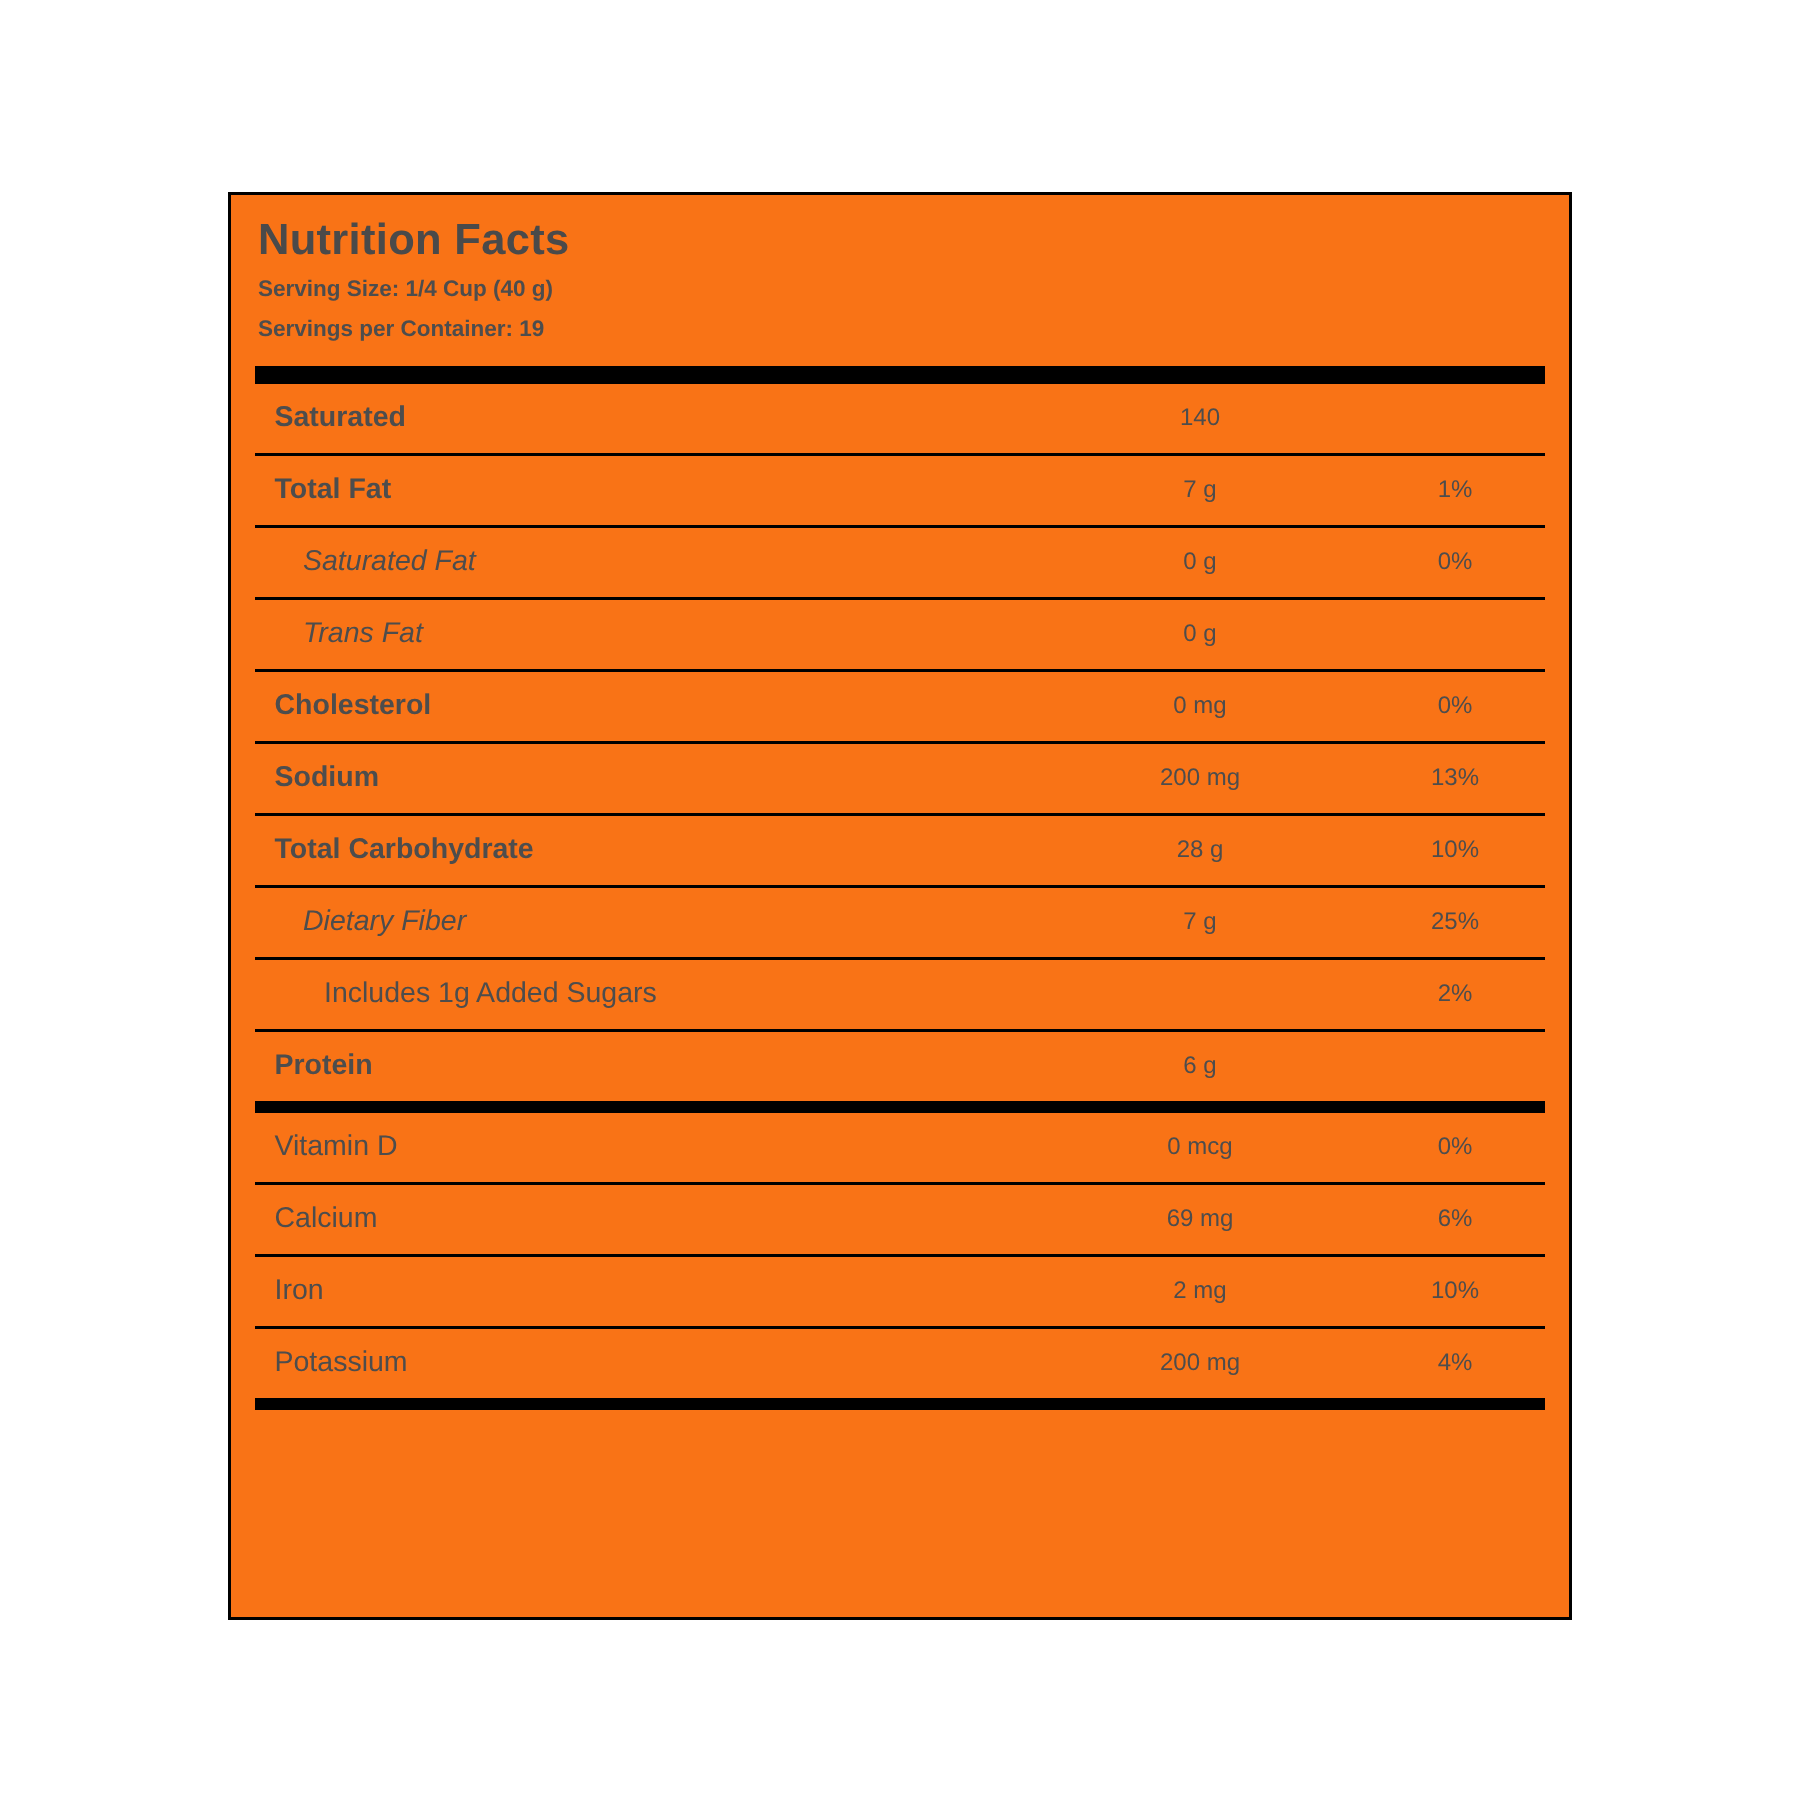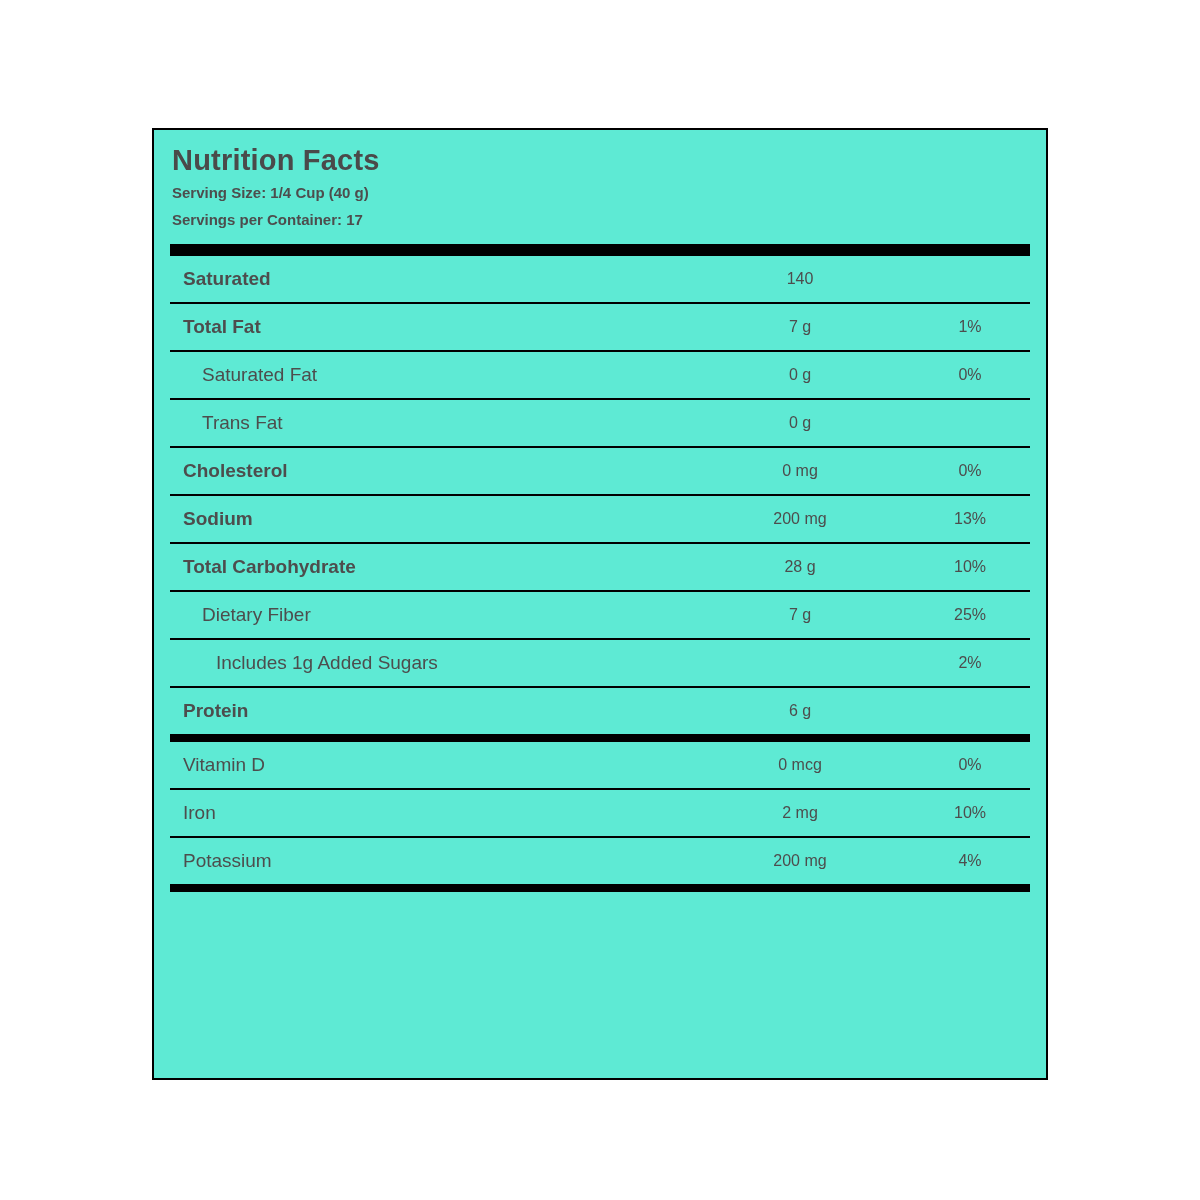--- a/index.html
+++ b/index.html
@@ -16,21 +16,21 @@
     color:var(--text);
   }
   .label-box{
     position:absolute;
     left:152px;
     top:128px;
     width:896px;
     height:952px;
     box-sizing:border-box;
     border:2px solid var(--line);
-    background:#5eead4;
+    background:#f97316;
     overflow:hidden;
   }
   .head{
     padding:12px 18px 0 18px;
   }
   .title{
     margin:0;
     font-size:29px;
     line-height:37px;
     font-weight:bold;
@@ -78,21 +78,21 @@
   }
   .row.no-sep{ border-bottom:none; }
   .row .cell-label{
     width:540px;
     box-sizing:border-box;
     padding-left:13px;
     font-size:19px;
     color:var(--text);
   }
   .row.bold .cell-label{ font-weight:bold; }
-  .row.i1 .cell-label{ padding-left:32px; }
+  .row.i1 .cell-label{ padding-left:32px;font-style:italic; }
   .row.i2 .cell-label{ padding-left:46px; }
   .row .cell-amount{
     width:180px;
     text-align:center;
     font-size:16px;
     color:var(--text);
   }
   .row .cell-dv{
     width:120px;
     margin-left:auto;
@@ -102,21 +102,21 @@
   }
   .rows .bar{ margin:0; }
 </style>
 </head>
 <body>
 
 <div class="label-box">
   <div class="head">
     <h1 class="title">Nutrition Facts</h1>
     <div class="serving-line">Serving Size: 1/4 Cup (40 g)</div>
-    <div class="serving-line">Servings per Container: 17</div>
+    <div class="serving-line">Servings per Container: 19</div>
   </div>
 
   <div class="bar thick top"></div>
 
 
   <div class="bar medium"></div>
 
   <div class="rows" id="rows">
       <div class="row bold">
         <div class="cell-label">Saturated</div>
@@ -168,20 +168,25 @@
         <div class="cell-amount">6 g</div>
         <div class="cell-dv"></div>
       </div>
       <div class="bar thick"></div>
       <div class="row">
         <div class="cell-label">Vitamin D</div>
         <div class="cell-amount">0 mcg</div>
         <div class="cell-dv">0%</div>
       </div>
       <div class="row">
+        <div class="cell-label">Calcium</div>
+        <div class="cell-amount">69 mg</div>
+        <div class="cell-dv">6%</div>
+      </div>
+      <div class="row">
         <div class="cell-label">Iron</div>
         <div class="cell-amount">2 mg</div>
         <div class="cell-dv">10%</div>
       </div>
       <div class="row no-sep">
         <div class="cell-label">Potassium</div>
         <div class="cell-amount">200 mg</div>
         <div class="cell-dv">4%</div>
       </div>
       <div class="bar thick"></div>

